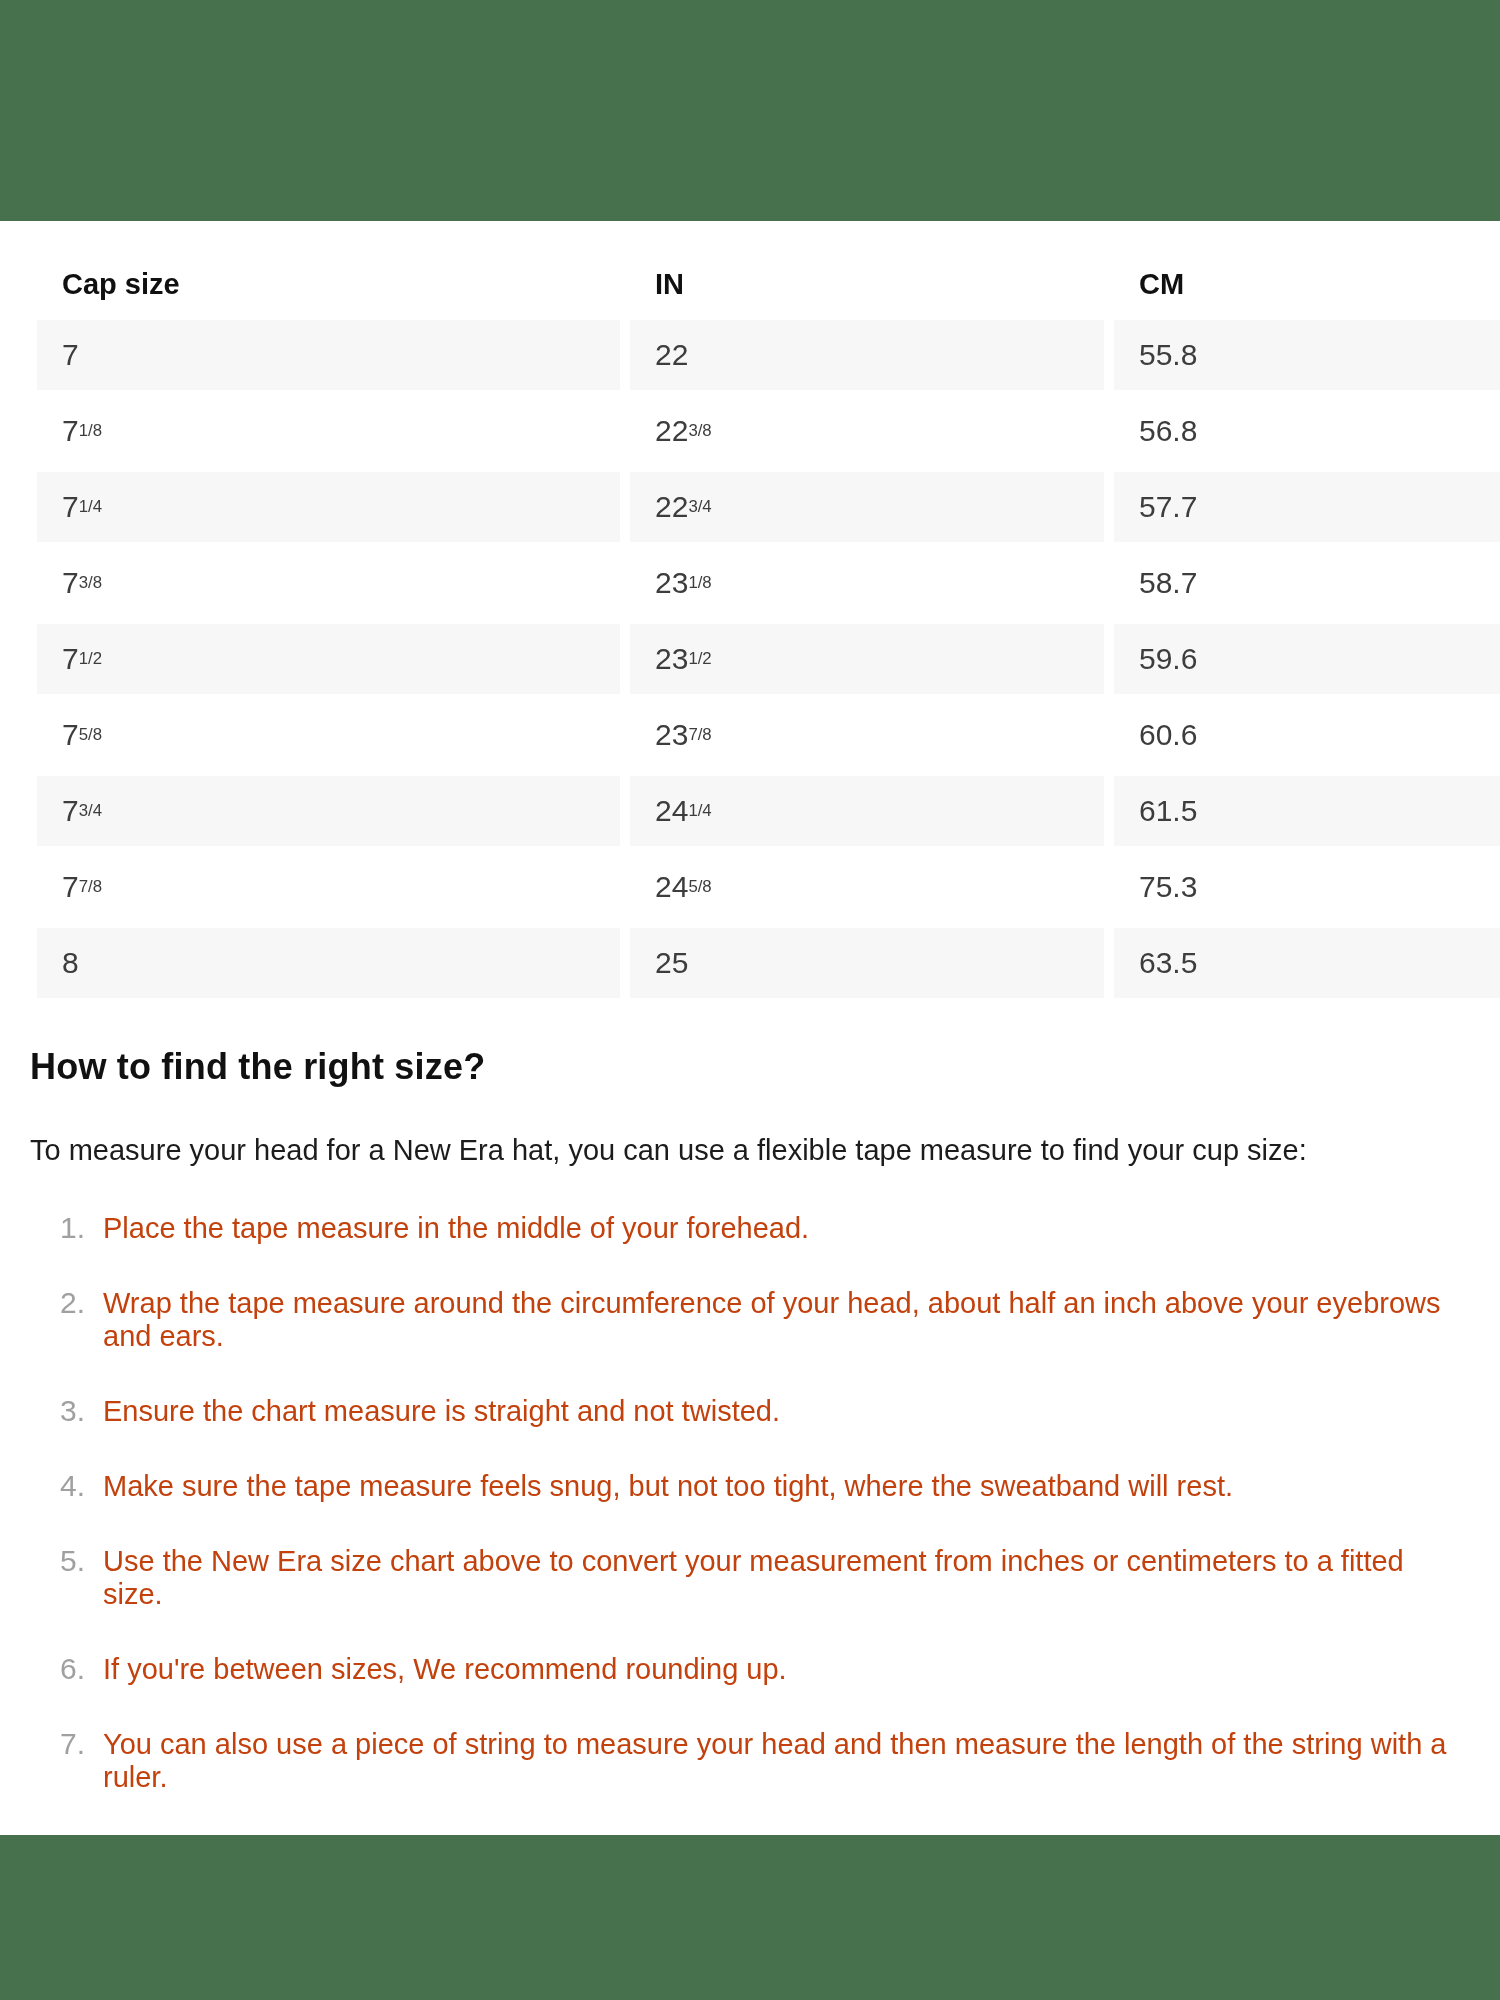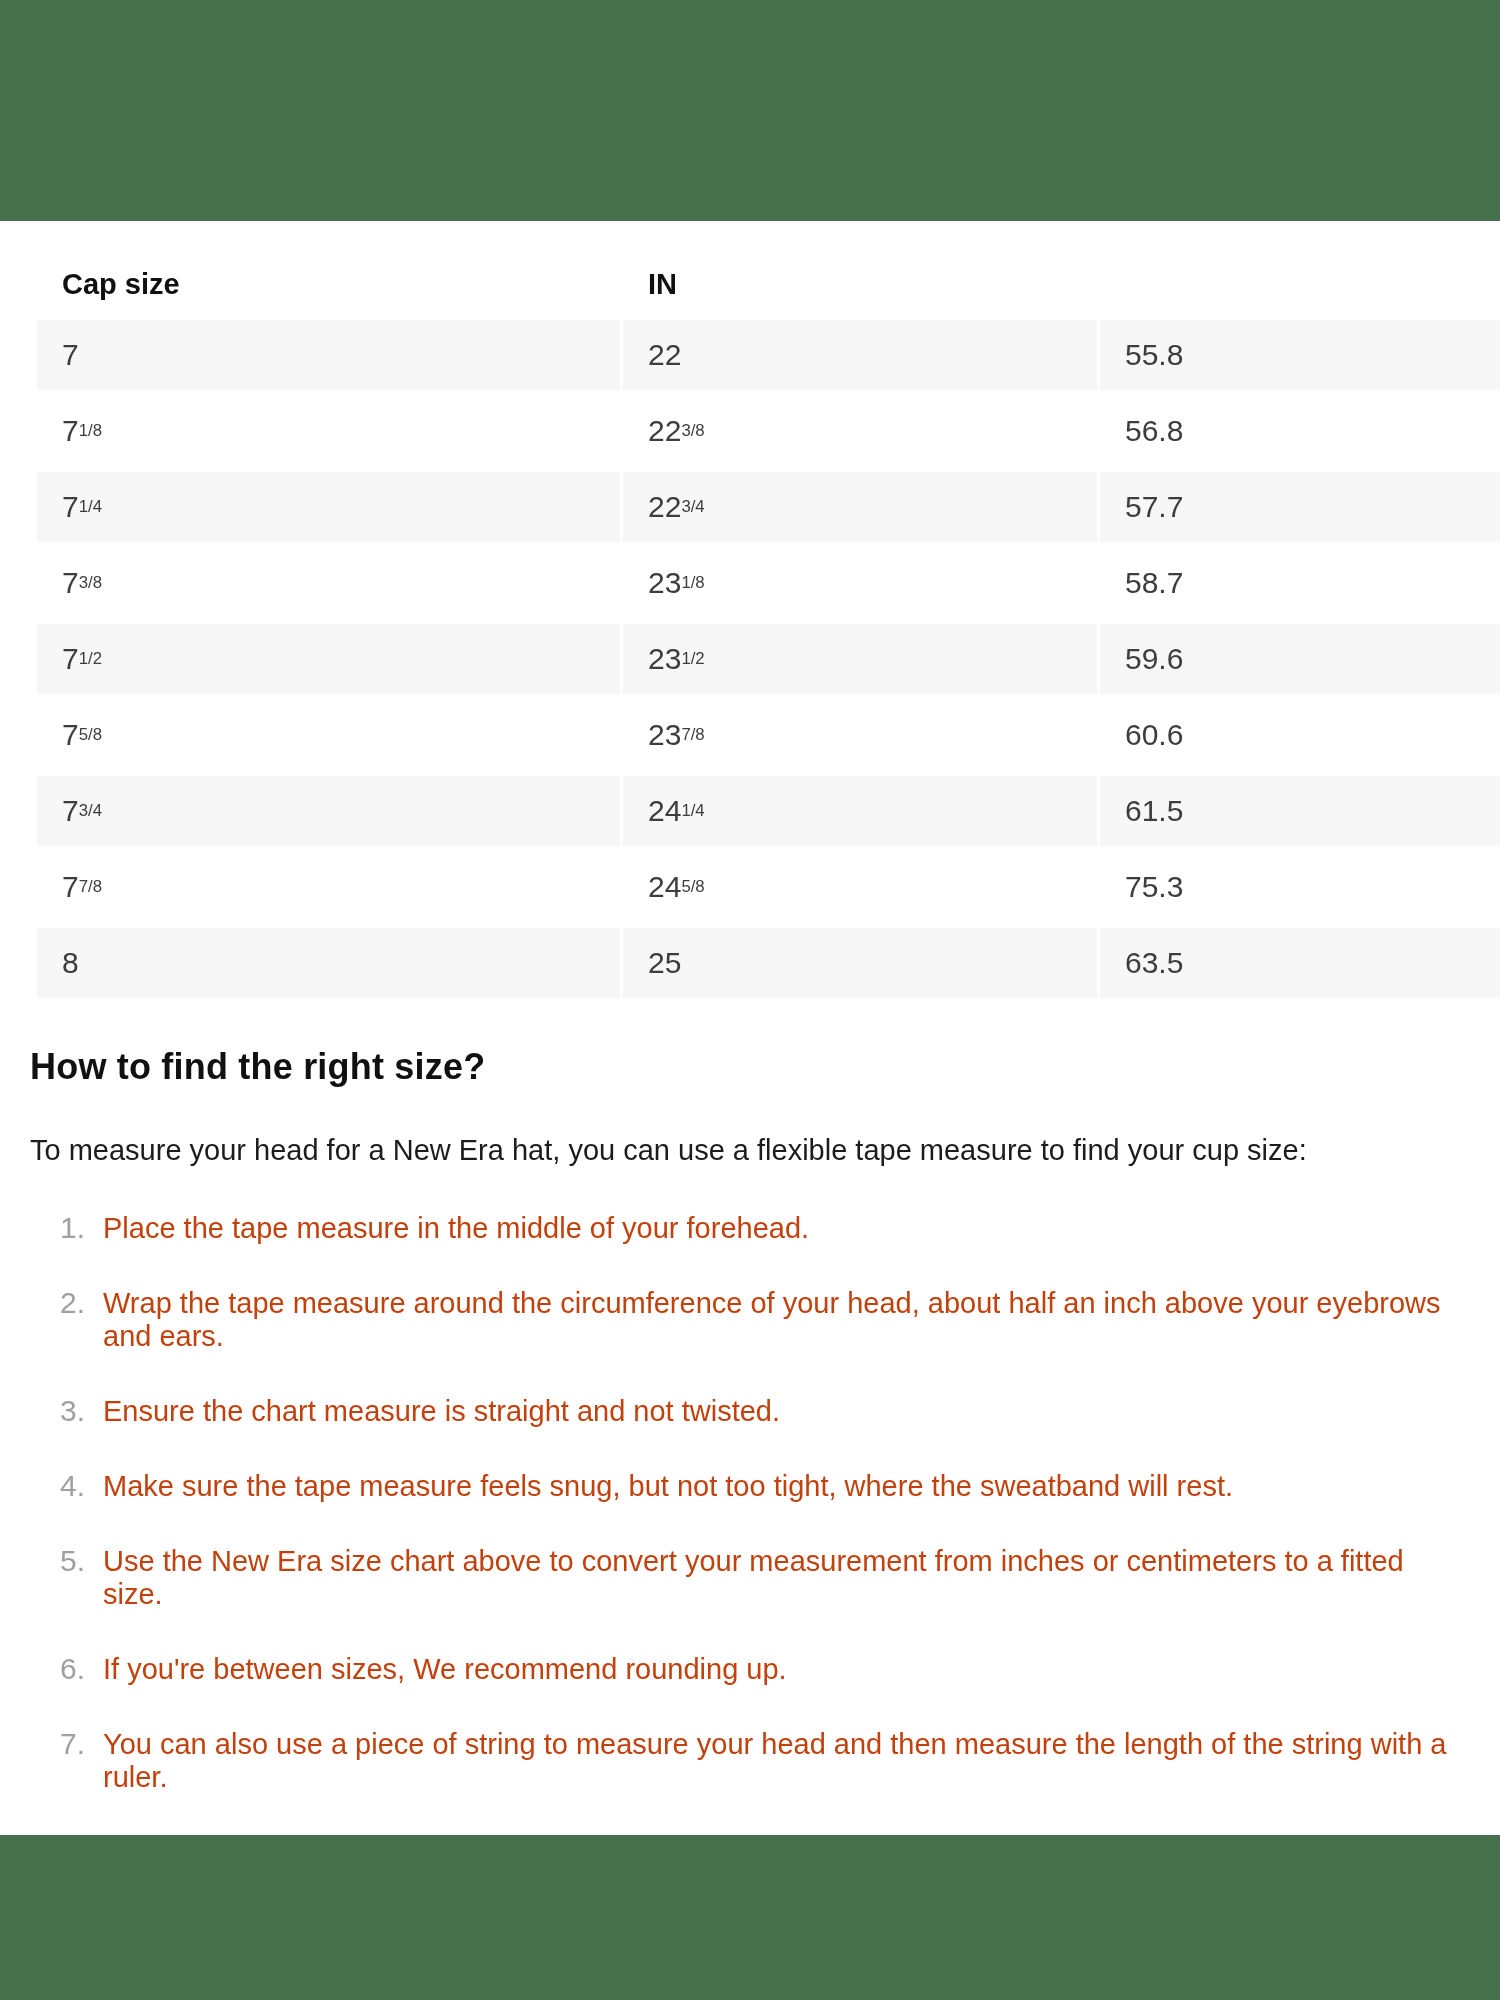--- a/index.html
+++ b/index.html
@@ -16,21 +16,21 @@
   .band-top { height: 285px; }
   .band-bottom { height: 213px; margin-top: auto; }
 
   
   .size-table {
     margin: 35px 0 0 37px;
     width: 1463px;
   }
   .t-row {
     display: flex;
-    gap: 3px;
+    gap: 10px;
     margin-bottom: 6px;
     height: 70px;
   }
   .t-row.t-head {
     background: transparent;
     height: 58px;
     margin-bottom: 6px;
   }
   .cell {
     display: flex;
@@ -93,20 +93,21 @@
 </style>
 </head>
 <body style="--green: #47714d;">
 
 <div class="band band-top"></div>
 
 <div class="size-table">
   <div class="t-row t-head">
     <div class="cell c1">Cap size</div>
     <div class="cell c2">IN</div>
+    <div class="cell c3">CM</div>
   </div>
   <div id="table-body">
       <div class="t-row alt">
         <div class="cell c1">7</div>
         <div class="cell c2">22</div>
         <div class="cell c3">55.8</div>
       </div>
       <div class="t-row">
         <div class="cell c1">7<sup class="frac">1/8</sup></div>
         <div class="cell c2">22<sup class="frac">3/8</sup></div>

